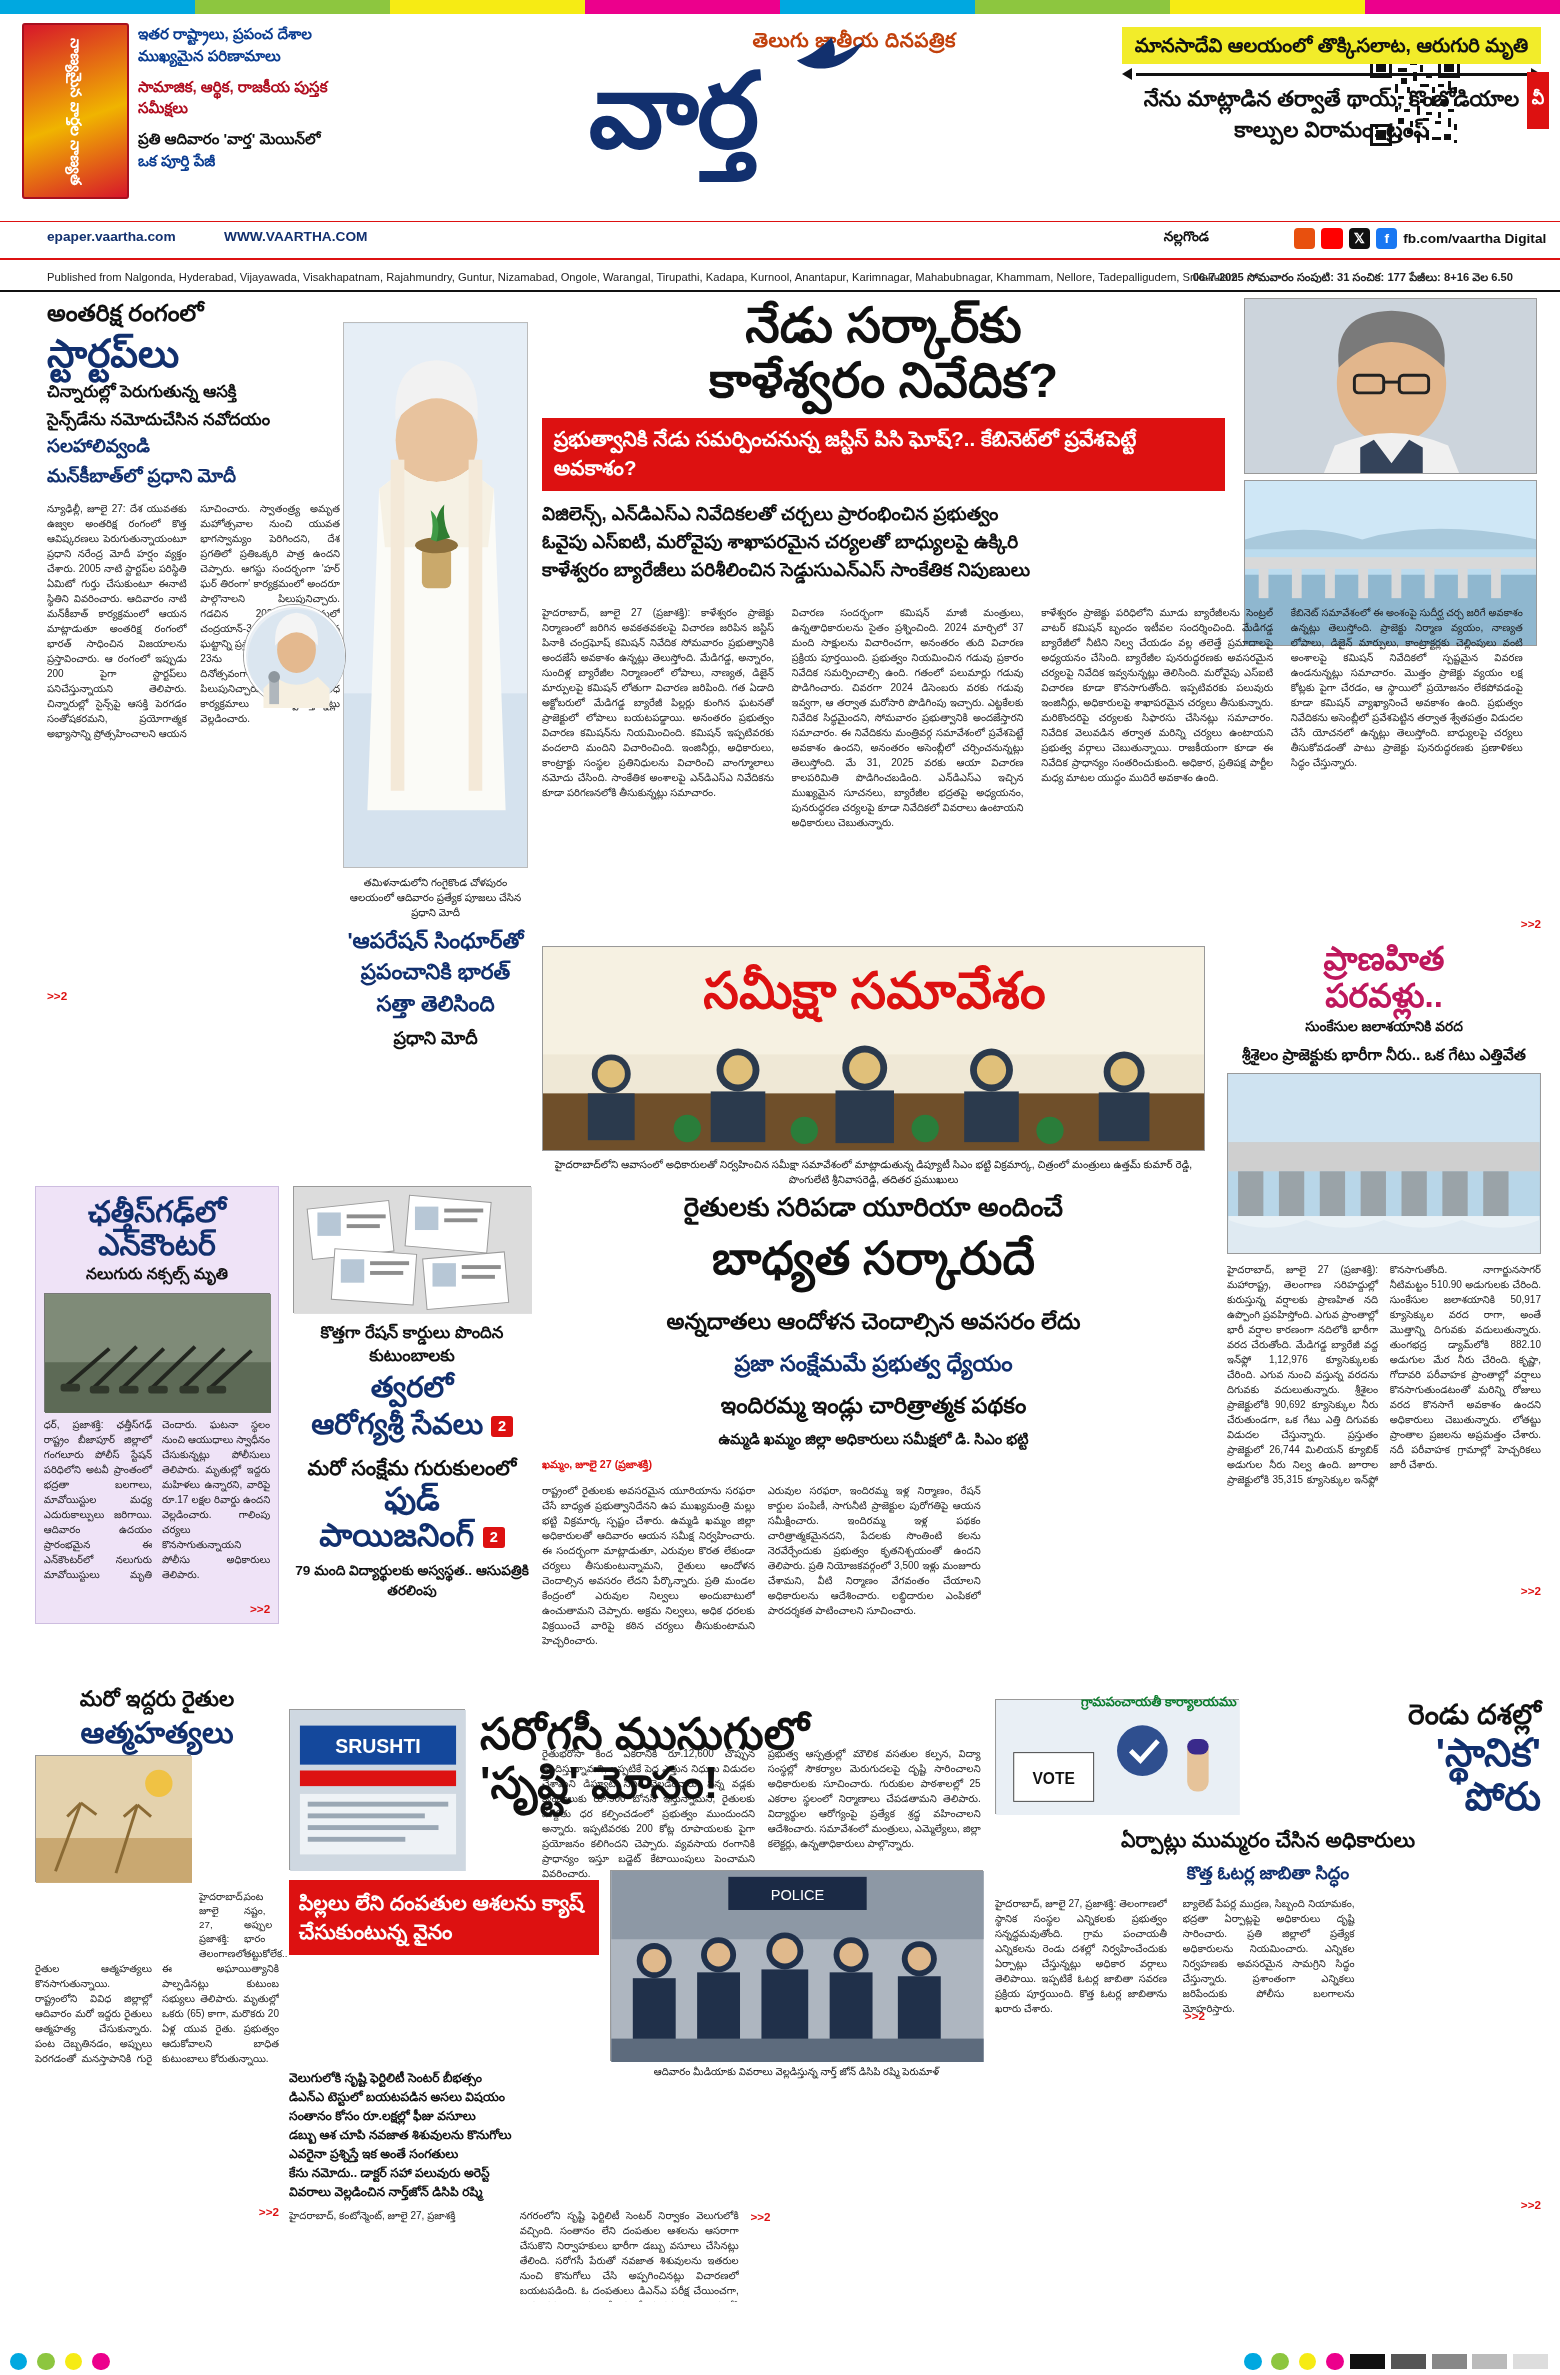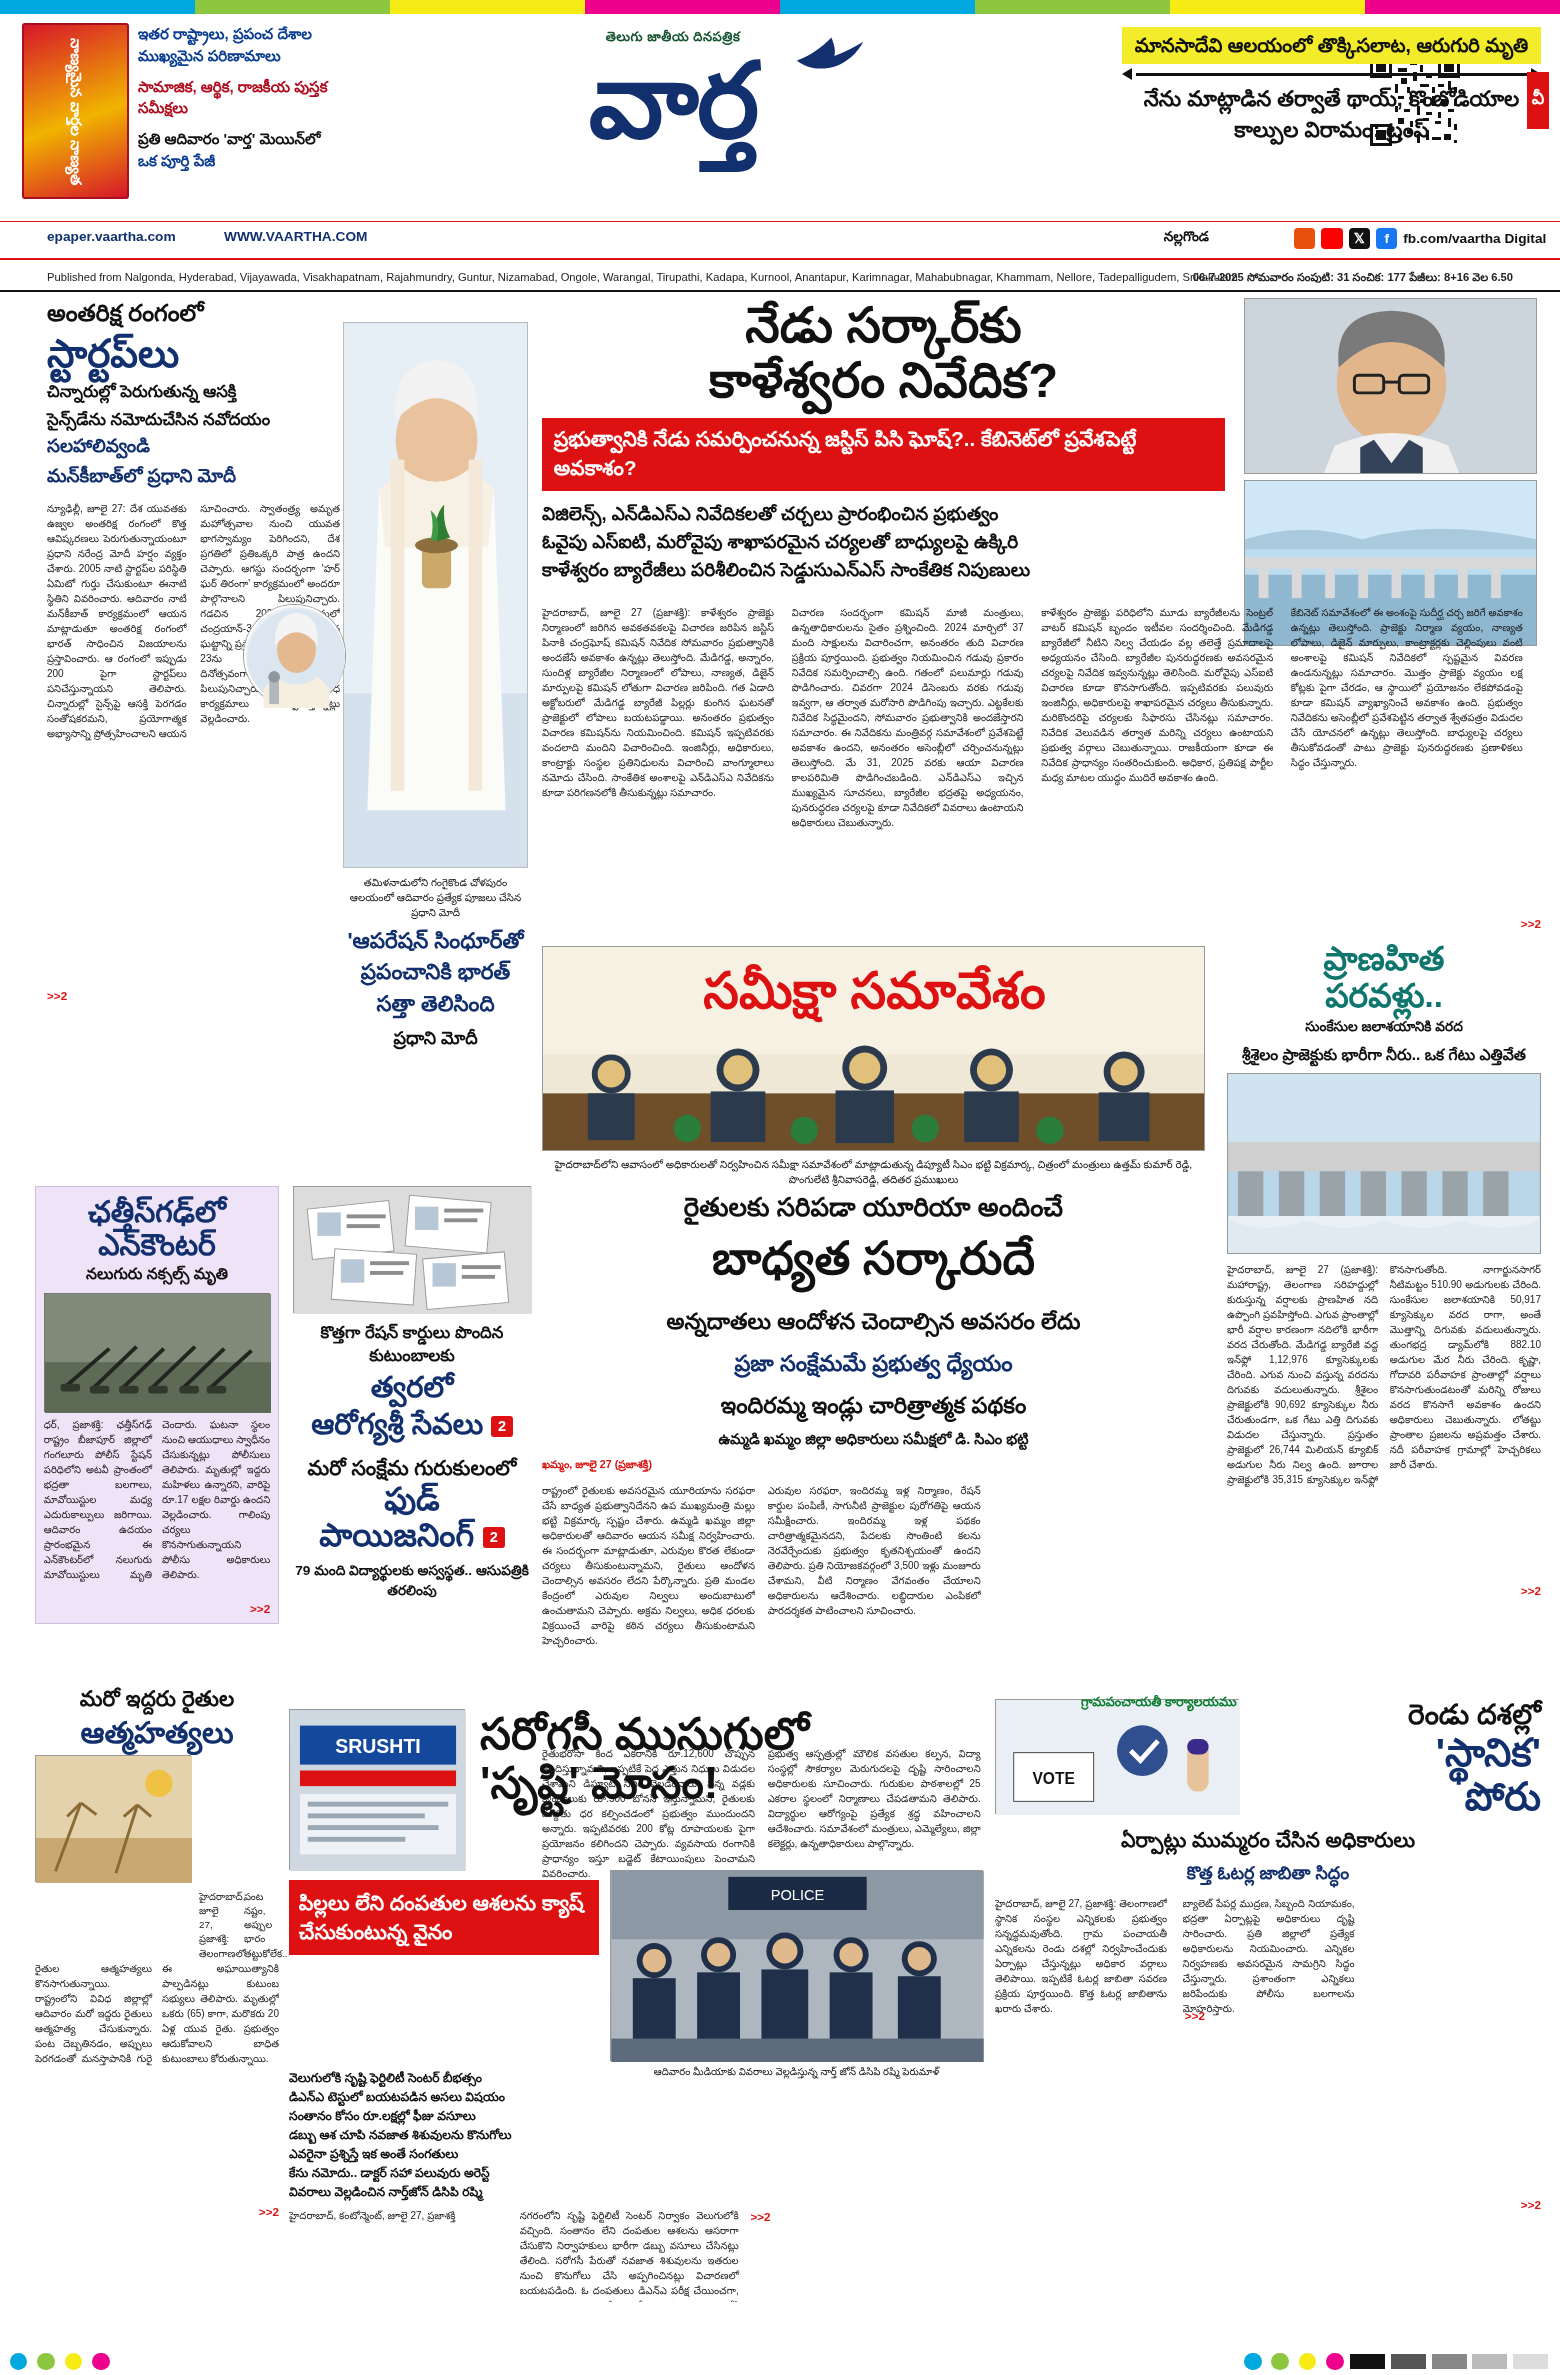--- a/index.html
+++ b/index.html
@@ -31,21 +31,21 @@
   .mh-promo {
     position:absolute; left:138px; top:9.8px; width:229px; height:176px;
     font-size:15px; line-height:1.42; color:#111;
   }
   .mh-promo .p1 { color:#0b3d91; font-weight:bold; }
   .mh-promo .p2 { color:#b00d1f; font-weight:bold; margin-top:9.8px;}
   .mh-promo .p3 { color:#111; font-weight:bold; margin-top:9.8px;}
   .mh-promo .p4 { color:#0b3d91; font-weight:bold; }
 
   .mh-center { position:absolute; left:390px; top:15.6px; width:566px; text-align:center; }
-  .mh-kicker { font-size:13px; color:#14532d; font-weight:bold; letter-spacing:0.5px; }
+  .mh-kicker { font-size:20px; color:#c2410c; font-weight:bold; letter-spacing:0.5px;text-align:right; }
   .mh-logo { font-size:105px; line-height:1.02; font-weight:bold; color:#12306e; letter-spacing:-2px;text-align:center; }
   .mh-bird {
     position:absolute; right:90px; top:3.9px; width:72px; height:39px;
   }
   .mh-qr { position:absolute; left:980px; top:27px; width:90px; height:90px; }
 
   .mh-right { position:absolute; left:1122px; top:13.7px; width:419px; }
   .mh-right .hl { background:#f2ec2a; color:#111; font-weight:bold; font-size:19.5px; line-height:1.4; padding:4.9px 7.8px; text-align:center; }
   .mh-right .arrowbar { display:flex; align-items:center; gap:3.9px; margin-top:3.9px; }
   .mh-right .arrowbar .line { flex:1; height:2.9px; background:#111; }
@@ -102,21 +102,21 @@
 
   .lead-cols { position:absolute; left:542px; top:605px; width:999px; }
   .lead-cols .c { width:232px; float:left; margin-right:17.6px; }
 
   
   .meet-photo { position:absolute; left:542px; top:946px; width:663px; height:205px; background:linear-gradient(#e7e2d4,#cfc7b2); border:1px solid #999; overflow:hidden;}
   .meet-cap { position:absolute; left:542px; top:1157px; width:663px; font-size:10.3px; line-height:1.5; text-align:center;}
 
   
   .pranahita { position:absolute; left:1227px; top:941px; width:314px; }
-  .pranahita h2 { margin:0; font-size:33px; font-weight:bold; color:#0f766e; line-height:1.12; text-align:center;}
+  .pranahita h2 { margin:0; font-size:33px; font-weight:bold; color:#be185d; line-height:1.12; text-align:center;}
   .pranahita .sub { text-align:center; font-size:13.7px; font-weight:bold; margin-top:3.9px;}
   .pranahita .sub2 { text-align:center; font-size:15.6px; font-weight:bold; margin-top:5.9px; line-height:1.4;}
   .pranahita .ph { margin-top:7.8px; width:314px; height:181px; background:linear-gradient(#cfe2ef,#9ab6c9); border:1px solid #999;}
   .pranahita .body-txt { margin-top:7.8px; column-count:2; column-gap:11.7px;}
 
   
   .urea { position:absolute; left:542px; top:1192px; width:663px; }
   .urea h3 { margin:0; font-size:26px; font-weight:bold; text-align:center; color:#111;}
   .urea h1 { margin:2px 0 0; font-size:46px; font-weight:bold; text-align:center; color:#111;}
   .urea .sub { text-align:center; font-size:22.4px; font-weight:bold; margin-top:9.8px; line-height:1.45;}

